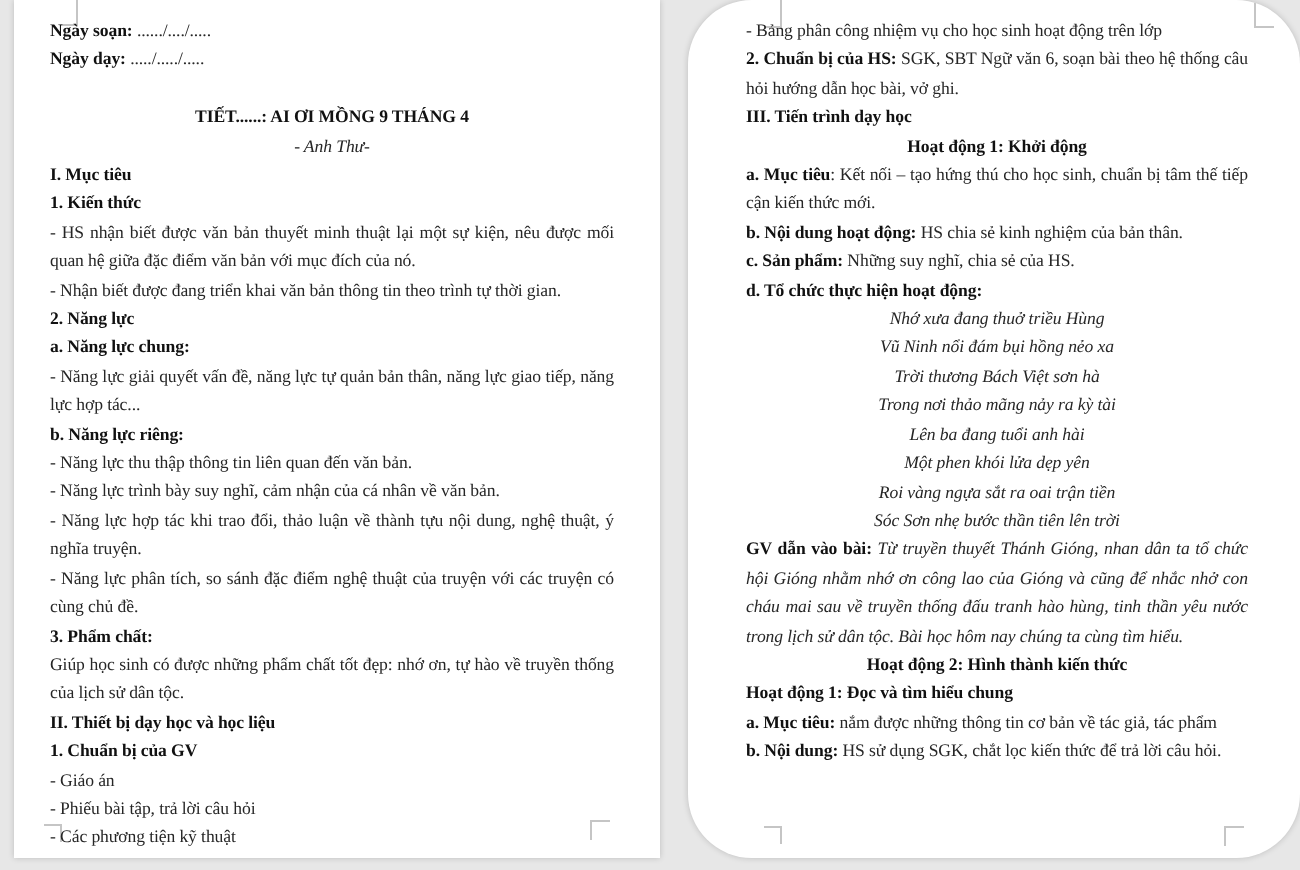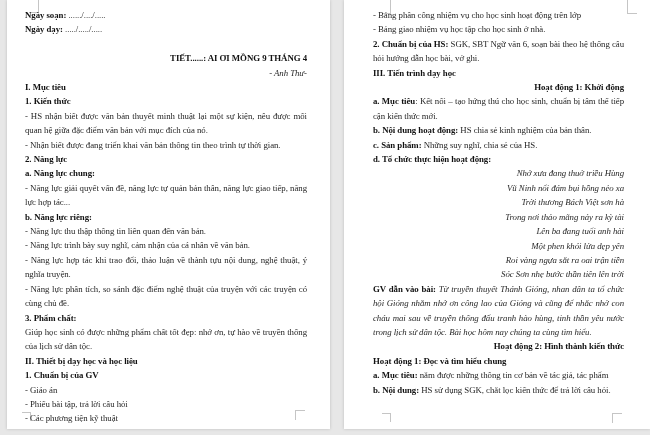--- a/index.html
+++ b/index.html
@@ -10,33 +10,33 @@
     color:#262626;
     position:relative;
     overflow:hidden;
   }
   .page{
     position:absolute;top:0;height:429px;background:#ffffff;
     box-shadow:0 0 3px rgba(0,0,0,.18);
     overflow:hidden;
   }
   .page-left{left:7px;width:323px;}
-  .page-right{left:344px;width:306px;}
+  .page-right{left:344px;width:306px;border-radius:32px;}
   .content{
     position:absolute;top:8px;
     font-size:8.8px;line-height:14.4px;
     letter-spacing:-0.05px;
   }
   .page-left .content{left:18px;right:23px;}
   .page-right .content{left:29px;right:26px;}
   p{margin:0;text-align:justify;}
   .b{font-weight:bold;color:#111;}
   .i{font-style:italic;}
-  .center{text-align:right;}
-  .right-al{text-align:right;}
+  .center{text-align:center;}
+  .right-al{text-align:center;}
   .blank{height:14.4px;}
   
   .mark{position:absolute;border:0 solid #c5c5c5;}
   .m-tl{top:0;width:8px;height:12px;border-right-width:1px;border-bottom-width:1px;}
   .m-tr{top:0;width:9px;height:12px;border-left-width:1px;border-bottom-width:1px;}
   .m-bl{width:8px;height:8px;border-top-width:1px;border-right-width:1px;}
   .m-br{width:9px;height:9px;border-top-width:1px;border-left-width:1px;}
   .page-left .m-tl{left:23px;}
   .page-left .m-bl{left:15px;top:412px;}
   .page-left .m-br{left:288px;top:410px;}
@@ -91,21 +91,20 @@
   </div>
 </div>
 
 <div class="page page-right">
   <div class="mark m-tl"></div>
   <div class="mark m-tr"></div>
   <div class="mark m-bl"></div>
   <div class="mark m-br"></div>
   <div class="content">
     <p>- Bảng phân công nhiệm vụ cho học sinh hoạt động trên lớp</p>
-    <p>- Bảng giao nhiệm vụ học tập cho học sinh ở nhà.</p>
     <p><span class="b">2. Chuẩn bị của HS:</span><span> SGK, SBT Ngữ văn 6, soạn bài theo hệ thống câu hỏi hướng dẫn học bài, vở ghi.</span></p>
     <p class="b">III. Tiến trình dạy học</p>
     <p class="b center">Hoạt động 1: Khởi động</p>
     <p><span class="b">a. Mục tiêu</span><span>: Kết nối – tạo hứng thú cho học sinh, chuẩn bị tâm thế tiếp cận kiến thức mới.</span></p>
     <p><span class="b">b. Nội dung hoạt động:</span><span> HS chia sẻ kinh nghiệm của bản thân.</span></p>
     <p><span class="b">c. Sản phẩm:</span><span> Những suy nghĩ, chia sẻ của HS.</span></p>
     <p class="b">d. Tổ chức thực hiện hoạt động:</p>
     <p class="i center">Nhớ xưa đang thuở triều Hùng</p>
     <p class="i center">Vũ Ninh nổi đám bụi hồng nẻo xa</p>
     <p class="i center">Trời thương Bách Việt sơn hà</p>

